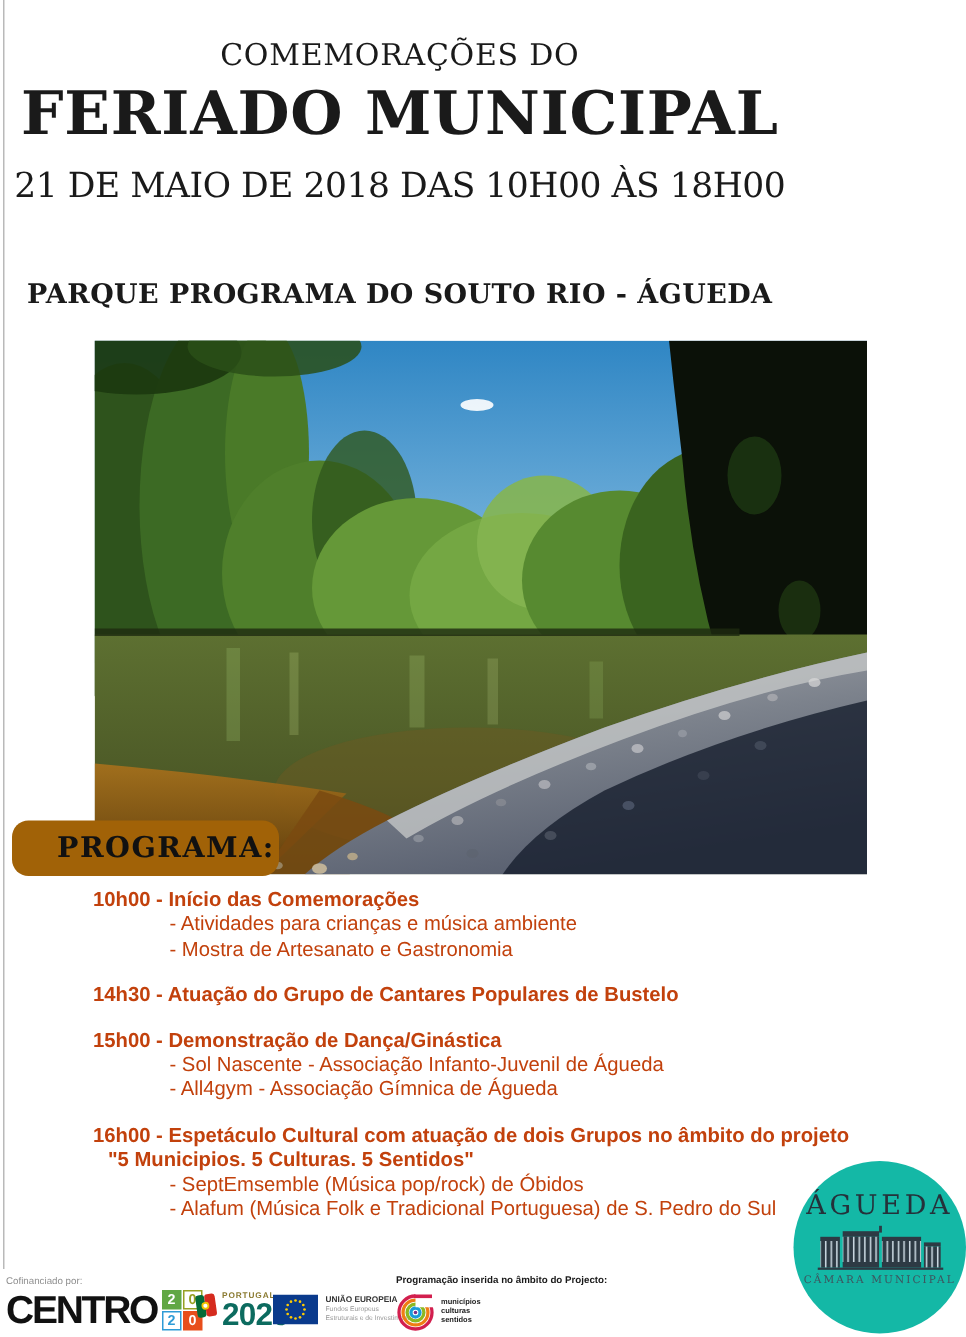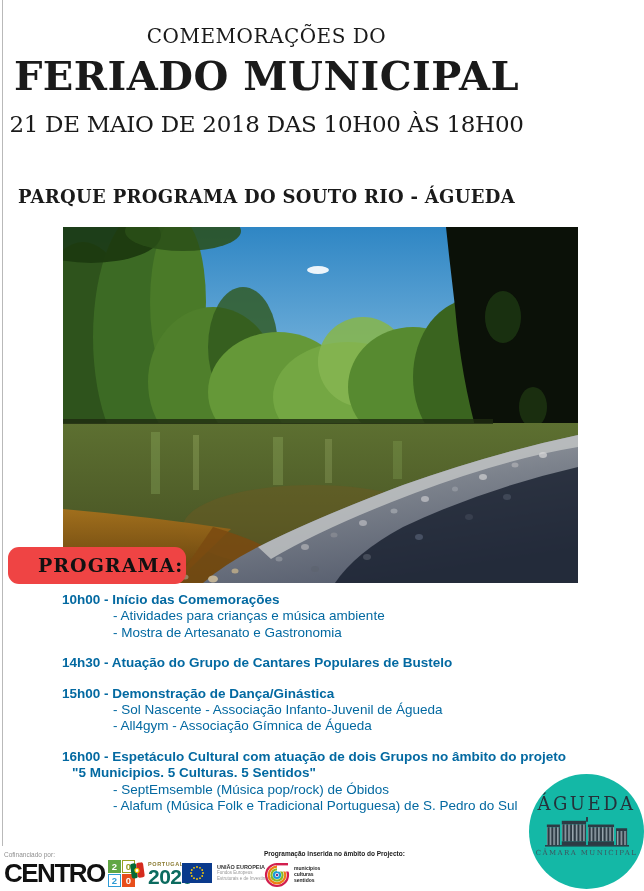--- a/index.html
+++ b/index.html
@@ -15,26 +15,26 @@
   .title{position:absolute;left:0;top:52px;width:100%;margin:0;font-size:40px;font-weight:700;letter-spacing:.5px;}
   .dateline{position:absolute;left:0;top:111px;width:100%;font-size:23px;letter-spacing:-.3px;}
   .venue{position:absolute;left:0;top:186px;width:100%;font-size:18px;font-weight:700;letter-spacing:.3px;}
 
   
   .photo{position:absolute;left:63px;top:227px;width:515px;height:356px;overflow:hidden;}
   .photo svg{display:block;width:515px;height:356px;}
 
   
   .program-label-box{position:absolute;left:8px;top:547px;width:178px;height:37px;
-      background:#ef4444;border-radius:11px;}
+      background:#a16207;border-radius:11px;}
   .program-label-box span{display:block;padding-left:30px;line-height:37px;
       font-family:"DejaVu Serif",serif;font-weight:700;font-size:19px;letter-spacing:1px;color:#111;}
 
   
-  .program{position:absolute;left:62px;top:592px;width:575px;color:#0369a1;}
+  .program{position:absolute;left:62px;top:592px;width:575px;color:#c2410c;}
   .pblock{margin-bottom:14px;}
   .ptitle{font-weight:700;font-size:13.5px;line-height:16.4px;}
   .ptitle2{font-weight:700;font-size:13.5px;line-height:16.4px;padding-left:10px;}
   .pitem{font-size:13.5px;line-height:16.4px;padding-left:51px;}
 
   
   .cofinance{position:absolute;left:4px;top:851px;font-size:6.5px;color:#8f8f8f;}
   .centro{position:absolute;left:4px;top:860px;display:flex;align-items:flex-start;gap:3px;}
   .centro-text{font-size:26px;line-height:27px;font-weight:700;letter-spacing:-1.5px;color:#111;}
   .centro-grid{display:inline-grid;grid-template-columns:13px 13px;grid-auto-rows:13px;gap:1px;}

